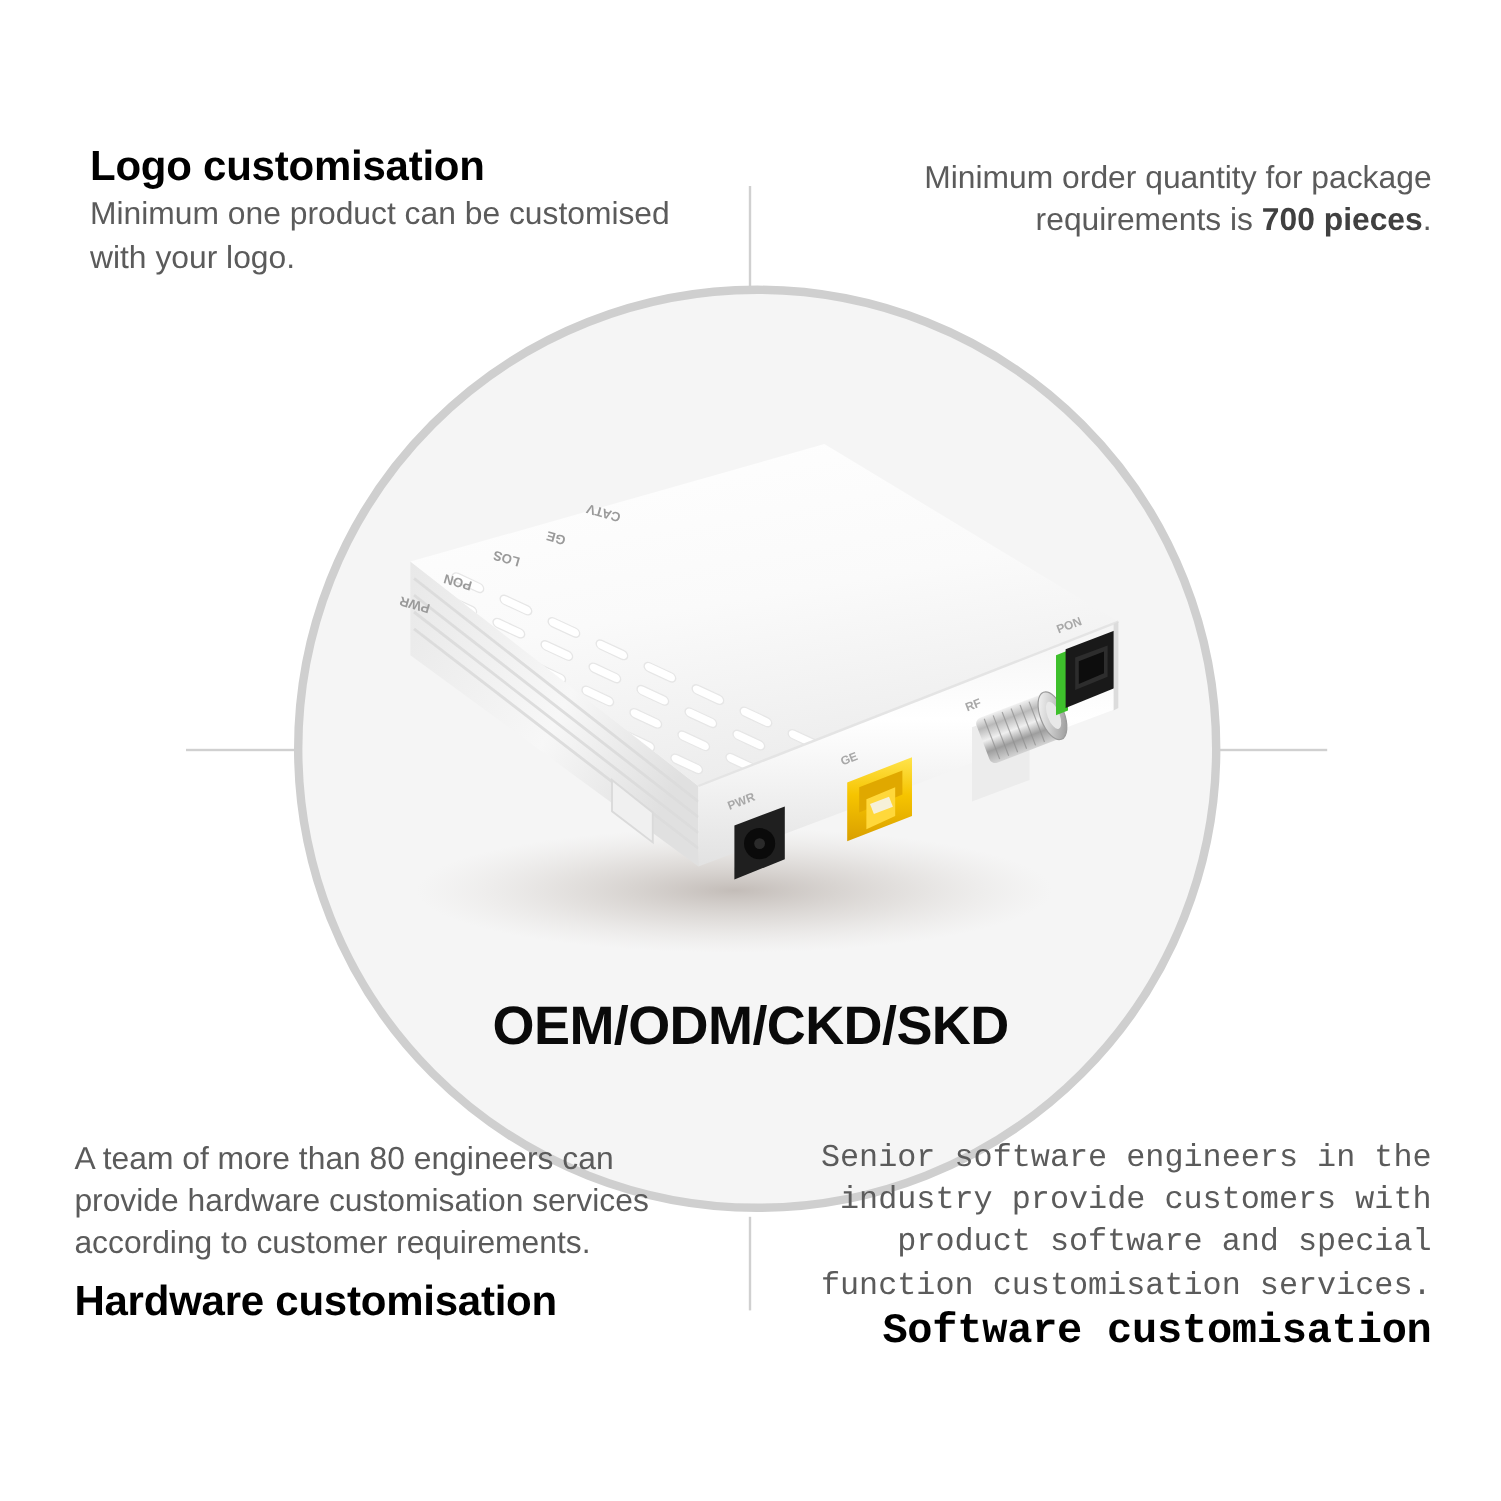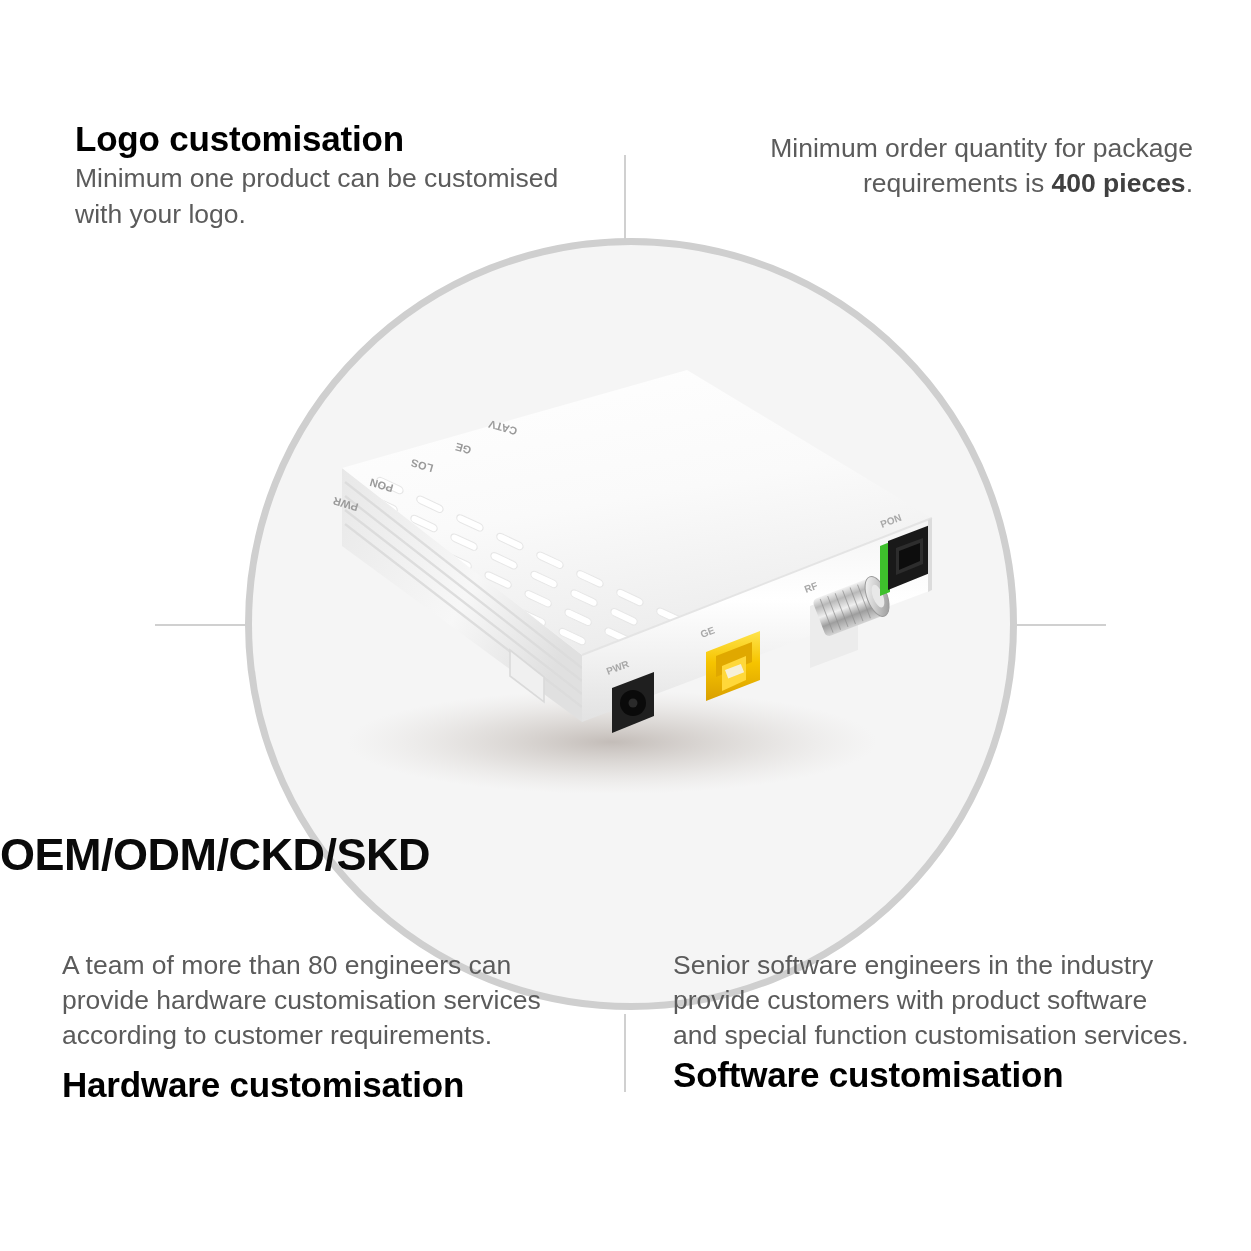--- a/index.html
+++ b/index.html
@@ -54,28 +54,28 @@
 
   .q-tl { left:75px;  top:118px;  width:500px; text-align:left; }
   .q-tl p { margin-top:2px; }
 
   .q-tr { right:58px; top:118px;  width:510px; text-align:right; }
   .q-tr p { margin-top:13px; }
 
   .q-bl { left:62px;  top:948px;  width:520px; text-align:left; }
   .q-bl h2 { margin-top:10px; }
 
-  .q-br { right:58px; top:948px;  width:520px; text-align:left; }
+  .q-br { right:58px; top:948px;  width:520px; text-align:right;font-family:Liberation Mono, monospace; }
   .q-br h2 { margin-top:0; }
 
   
   .center-caption {
     position:absolute;
     left:0; right:0; top:829px;
-    text-align:left;
+    text-align:center;
     font-size:45px;
     font-weight:bold;
     color:#0a0a0a;
     letter-spacing:-0.5px;
   }
 
   
   .product {
     position:absolute;
     left:282px; top:350px;
@@ -381,21 +381,21 @@
       <polygon points="650,168 650,240 646,242 646,170" fill="#dcdcdc"></polygon>
     </svg>
   </div>
 
   <div class="quad q-tl">
     <h2>Logo customisation</h2>
     <p>Minimum one product can be customised with your logo.</p>
   </div>
 
   <div class="quad q-tr">
-    <p><span>Minimum order quantity for package requirements is </span><b>400 pieces</b><span>.</span></p>
+    <p><span>Minimum order quantity for package requirements is </span><b>700 pieces</b><span>.</span></p>
   </div>
 
   <div class="center-caption">OEM/ODM/CKD/SKD</div>
 
   <div class="quad q-bl">
     <p>A team of more than 80 engineers can provide hardware customisation services according to customer requirements.</p>
     <h2>Hardware customisation</h2>
   </div>
 
   <div class="quad q-br">

